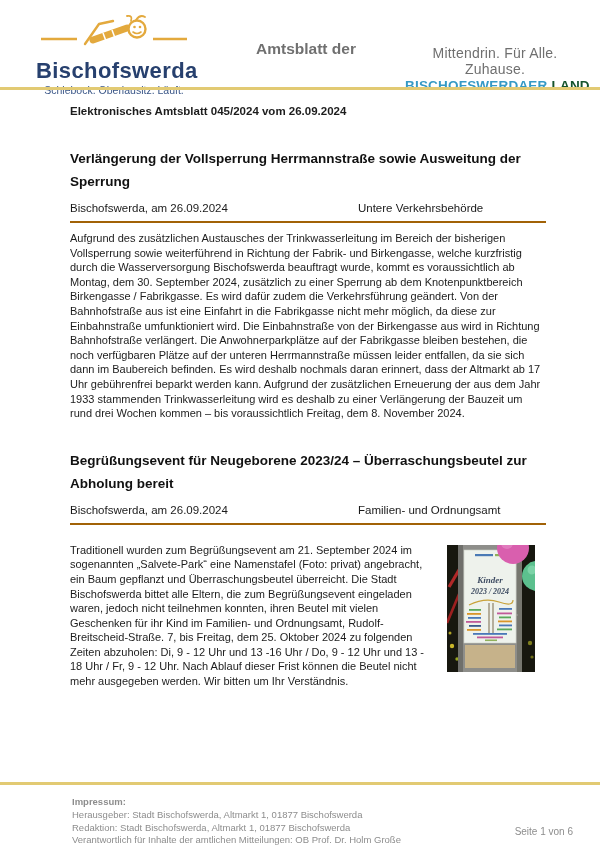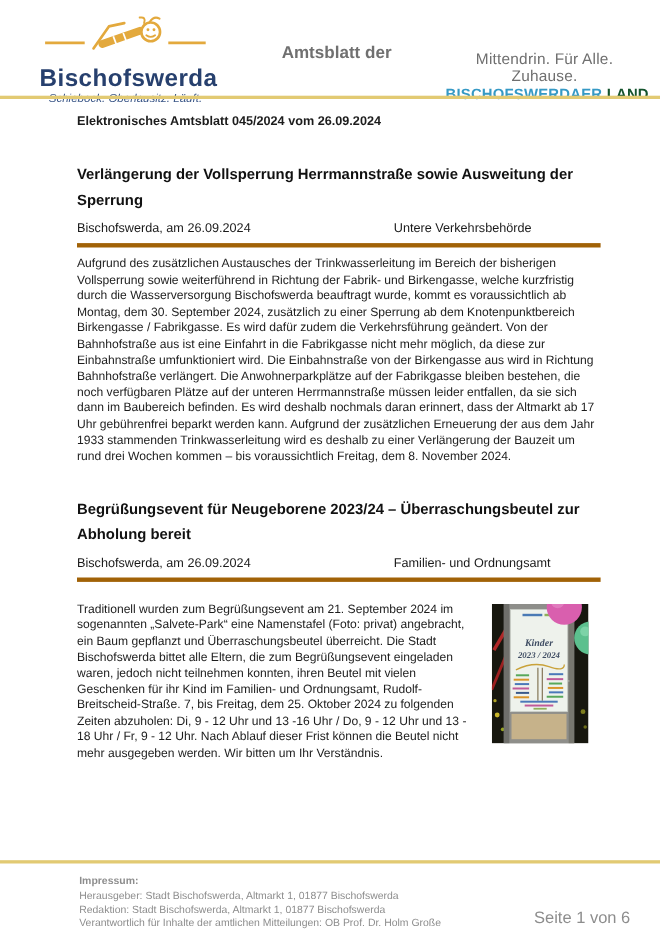--- a/index.html
+++ b/index.html
@@ -4,55 +4,55 @@
 <style>
   * { margin:0; padding:0; box-sizing:border-box; }
   html,body { background:#ffffff; }
   body { width:600px; height:850px; font-family:"Liberation Sans", sans-serif; position:relative; overflow:hidden; }
   .page { position:absolute; inset:0; background:#fff; }
 
   
   .logo { position:absolute; left:36px; top:14px; width:156px; text-align:center; }
   .logo svg { display:block; margin:0 auto; }
   .logo-name { font-size:22px; font-weight:bold; color:#27406e; letter-spacing:.4px; line-height:1.0; margin-top:14px; }
-  .logo-tagline { font-size:10.5px; font-style:italic; color:#3a5687; margin-top:2px; }
+  .logo-tagline { font-size:10.5px; color:#3a5687; margin-top:2px; }
 
   .center-title { position:absolute; left:208px; top:37px; width:196px; text-align:center;
                   font-weight:bold; color:#707070; font-size:15.5px; line-height:1.55; }
 
   .brand { position:absolute; left:405px; top:45px; width:180px; }
   .brand-tagline { font-size:14px; color:#6f6f6f; letter-spacing:.2px;text-align:center; }
   .brand-name { font-size:13.5px; font-weight:bold; letter-spacing:.2px; margin-top:1px; white-space:nowrap; }
   .brand-blue { color:#3599c5; }
   .brand-orange { color:#14532d; margin-left:4px; }
 
   .gold-rule-top { position:absolute; top:87px; left:0; width:600px; height:3px; background:#e2ca73; }
 
   
   .content { position:absolute; left:70px; top:100px; width:476px; color:#1c1c1c; }
   .issue-line { font-size:11.5px; font-weight:bold; margin:5px 0 30px 0; }
 
   .article-title { font-size:13.5px; font-weight:bold; line-height:23px; color:#111; margin-bottom:9px; }
-  .meta { position:relative; font-size:11.5px; color:#1a1a1a; padding-bottom:7px; border-bottom:4px solid #a16207; }
+  .meta { position:relative; font-size:11.5px; color:#1a1a1a; padding-bottom:7px; border-bottom:2px solid #a16207; }
   .meta .dept { position:absolute; left:60.5%; top:0; }
   .article-body { font-size:11px; line-height:14.6px; margin-top:8px; }
   .article-1 { margin-bottom:28px; }
 
   .article-2-row { display:flex; gap:9px; margin-top:18px; }
   .article-2-row .article-body { margin-top:0; flex:1; }
 
   
   .photo { width:99px; height:127px; flex-shrink:0; margin-top:2px; position:relative; overflow:hidden; }
   .photo svg { display:block; }
 
   
   .gold-rule-bottom { position:absolute; top:782px; left:0; width:600px; height:3px; background:#e2ca73; }
   .footer { position:absolute; top:796px; left:72px; width:440px; font-size:9.5px; color:#8d8d8d; line-height:12.8px; }
   .footer .imp { font-weight:bold; }
-  .page-num { position:absolute; top:826px; right:27px; font-size:15px; color:#8d8d8d; }
+  .page-num { position:absolute; top:826px; right:27px; font-size:10px; color:#8d8d8d; }
 </style>
 </head>
 <body>
 
 <div class="page">
 
   <div class="logo">
     <svg width="150" height="32" viewBox="0 0 150 32" aria-hidden="true">
       <line x1="2" y1="25" x2="38" y2="25" stroke="#e3a93d" stroke-width="2.4"></line>
       <line x1="114" y1="25" x2="148" y2="25" stroke="#e3a93d" stroke-width="2.4"></line>

